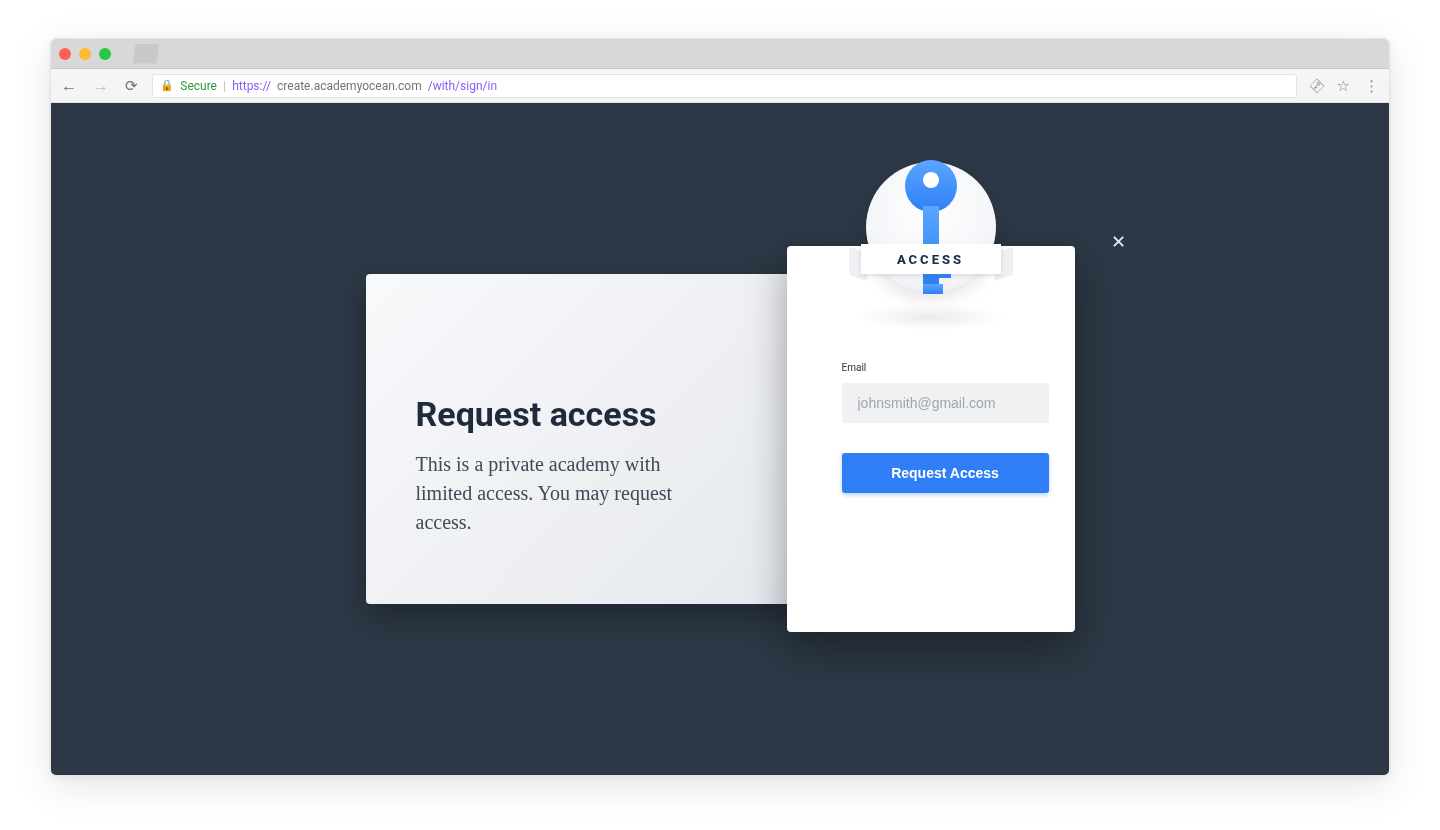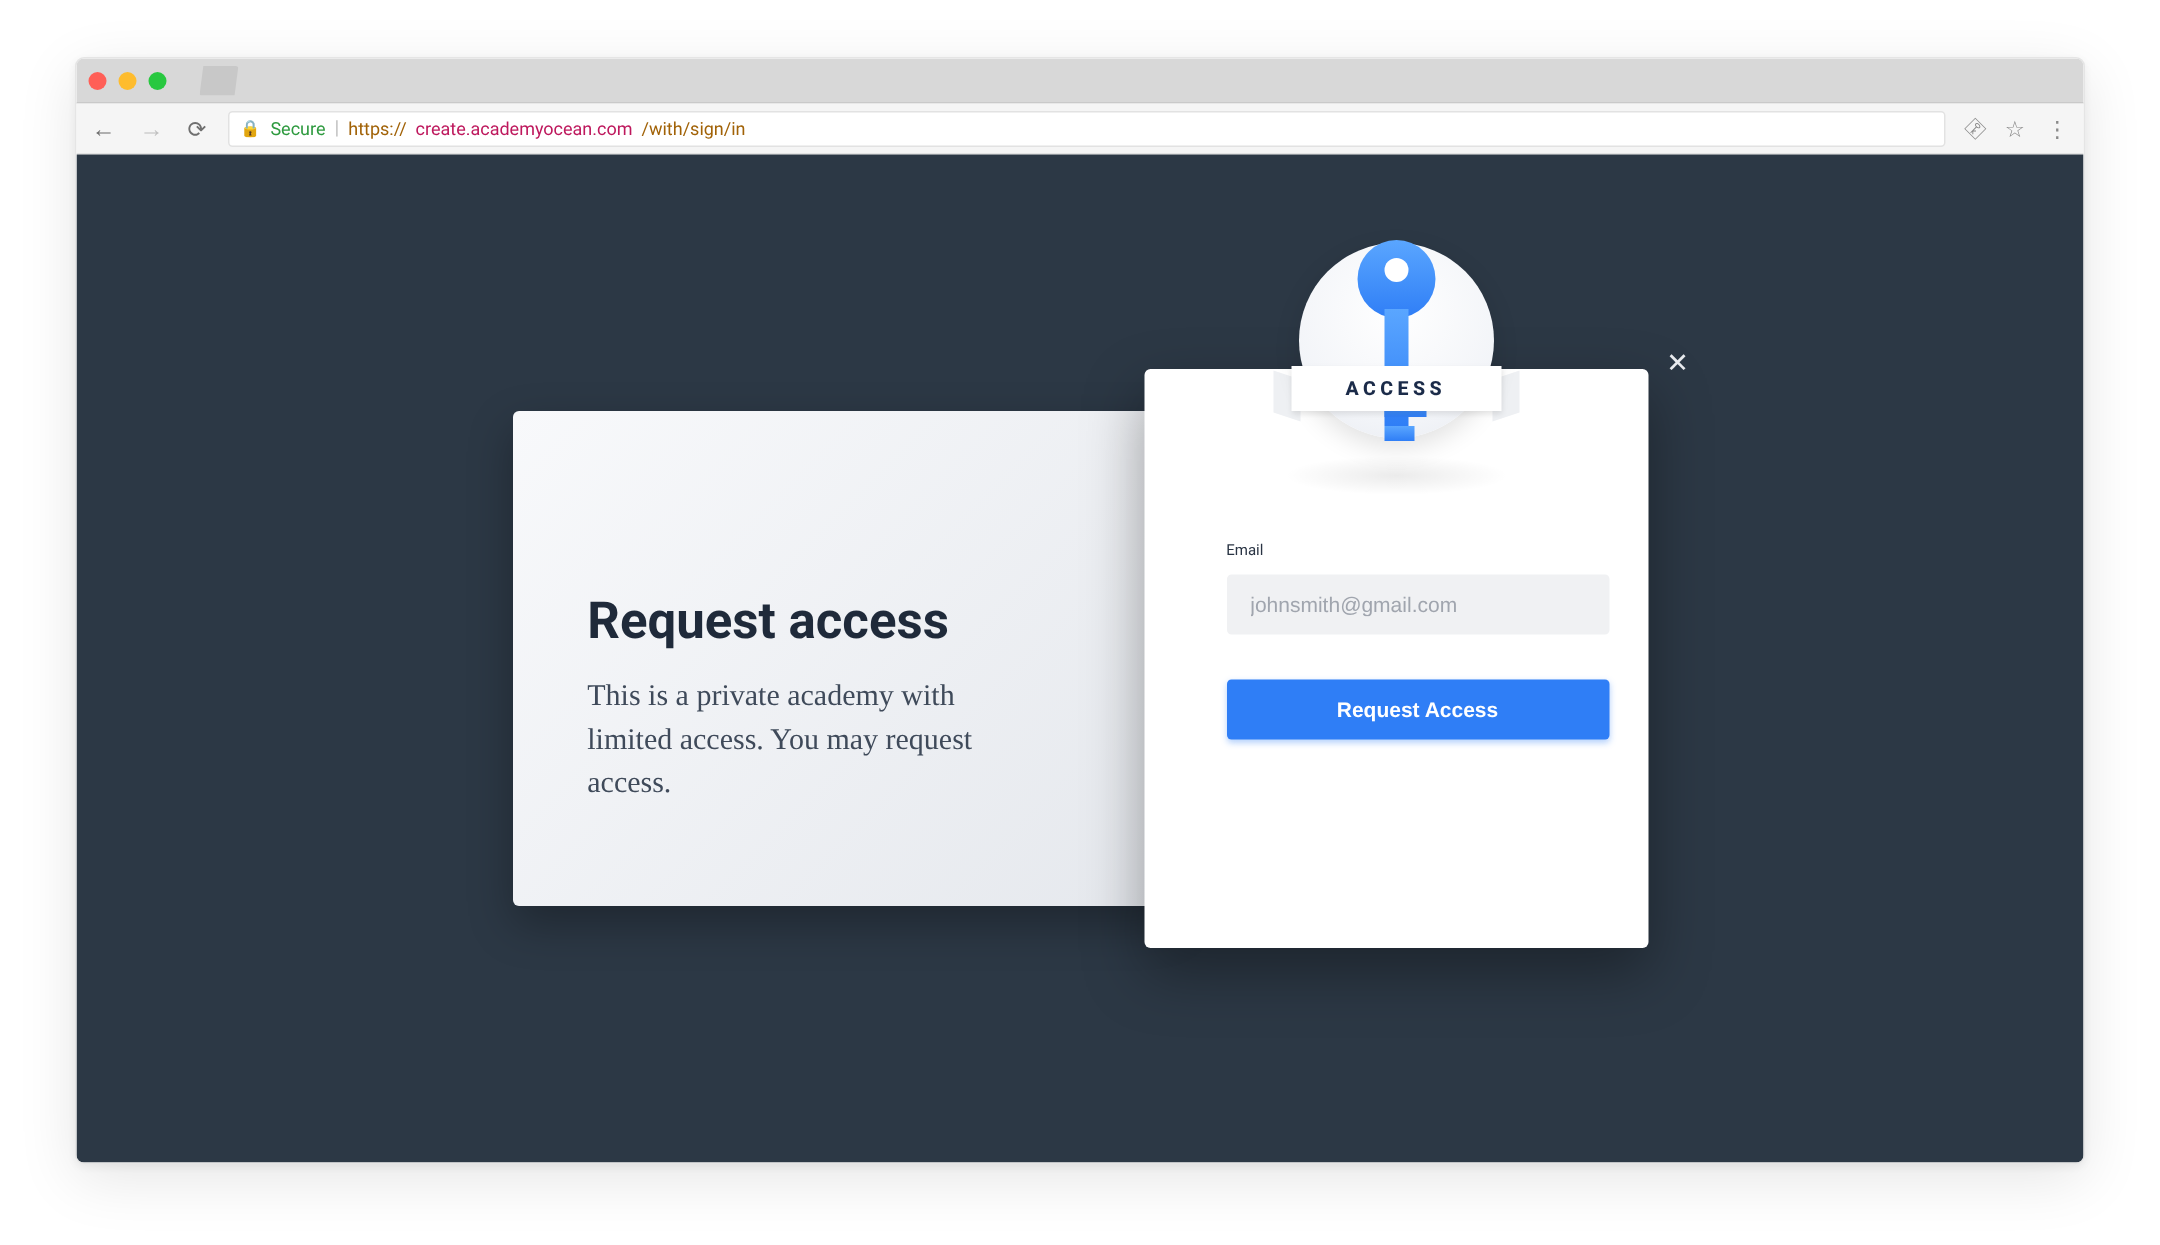--- a/index.html
+++ b/index.html
@@ -91,22 +91,22 @@
     border: 1px solid #e2e2e2;
     border-radius: 3px;
     display: flex;
     align-items: center;
     padding: 0 8px;
     gap: 6px;
   }
   .lock-ico { color: #2e9a3f; font-size: 11px; }
   .secure-label { color: #2e9a3f; font-size: 12px; }
   .url-sep { color: #c0c0c0; }
-  .url-text { color: #a16207; font-size: 12px; }
-  .url-host { color: #be185d; }
+  .url-text { color: #8b5cf6; font-size: 12px; }
+  .url-host { color: #737373; }
   .right-icons { display: flex; gap: 14px; align-items: center; color: #8a8a8a; font-size: 15px; }
 
   
   .viewport {
     flex: 1;
     background: #2c3845;
     position: relative;
     overflow: hidden;
   }
 
@@ -138,21 +138,21 @@
   }
   .info-desc {
     font-size: 20px;
     color: #3f4a5a;
     line-height: 1.45;
     max-width: 290px;
     font-family: Liberation Serif, serif;
   }
 
   .form-card {
-    width: 336px;
+    width: 288px;
     min-height: 386px;
     background: #ffffff;
     border-radius: 4px;
     box-shadow: 0 16px 40px rgba(0,0,0,0.35);
     padding: 116px 26px 48px 55px;
     position: relative;
     z-index: 2;
     transform: translateX(-32px);
     margin-left: 45px;
   }

